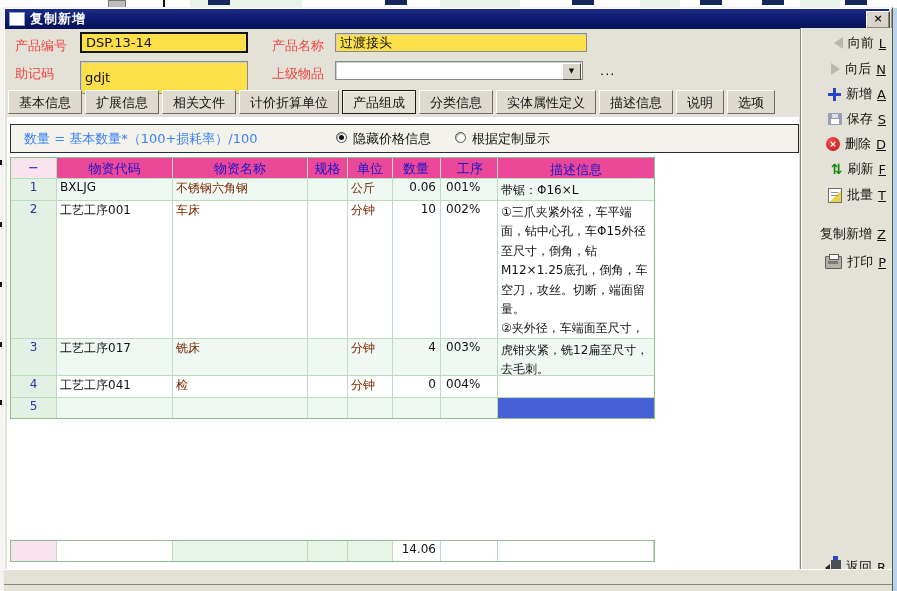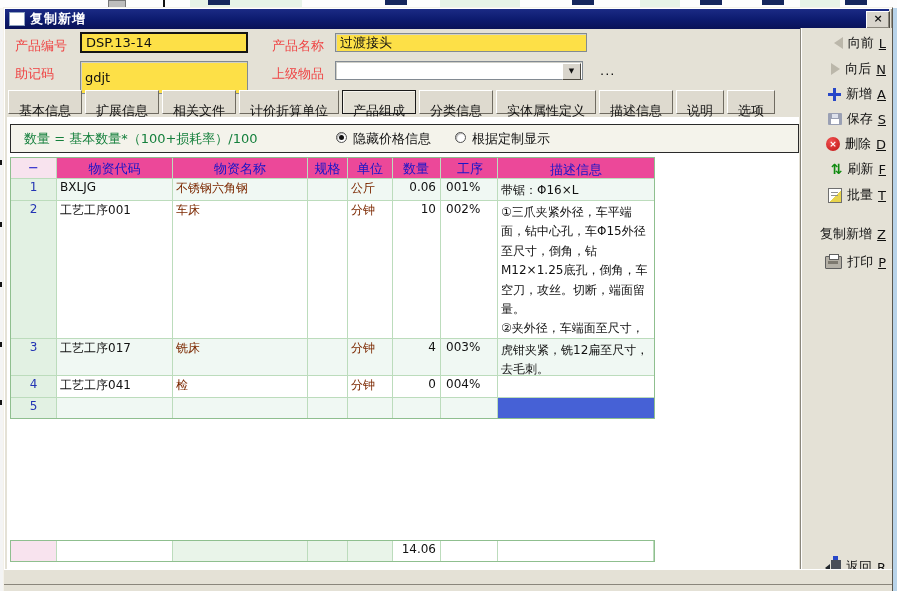--- a/index.html
+++ b/index.html
@@ -46,30 +46,30 @@
     font-family:"DejaVu Sans",sans-serif}
   .field.focused{border:2px solid #141414;box-shadow:none}
   .combo{background:#ffffff;border:1px solid #828a92;box-shadow:inset 1px 1px 0 #cfcfc8;box-sizing:border-box}
   .combo-btn{position:absolute;right:1px;top:1px;width:17px;height:15px;background:#d9d5cc;
     border:1px solid;border-color:#ffffff #4e4b43 #4e4b43 #ffffff;
     text-align:center;font-size:7px;line-height:14px;color:#111}
   .more-btn{font-size:13px;color:#111;letter-spacing:1px}
 
   
   .tabs{left:8px;top:90px;display:flex;gap:3px}
-  .tab{height:24px;box-sizing:border-box;padding:11px 10px 0 10px;background:#dedacf;
+  .tab{height:24px;box-sizing:border-box;padding:3px 10px 0 10px;background:#dedacf;
     border:1px solid;border-color:#ffffff #6f6b61 #6f6b61 #ffffff;
     font-size:13px;color:#111;white-space:nowrap}
   .tab.active{border:1px solid #1a1a1a;background:#e3e0d5;box-shadow:inset 1px 1px 0 #f6f4ee}
 
   
   .client{left:7px;top:117px;width:792px;height:452px;background:#ffffff}
   .formulabar{left:10px;top:124px;width:789px;height:29px;background:#f4f3eb;
     border:1px solid #2a2a2a;box-sizing:border-box}
-  .formula-text{left:24px;top:130px;font-size:13px;color:#15803d}
+  .formula-text{left:24px;top:130px;font-size:13px;color:#3b82f6}
   .radio{width:11px;height:11px;border-radius:50%;background:#fff;border:1px solid #505050;
     box-shadow:inset 1px 1px 1px #b0b0b0;box-sizing:border-box;position:absolute}
   .radio.checked::after{content:"";position:absolute;left:2px;top:2px;width:5px;height:5px;
     border-radius:50%;background:#101010}
   .radio-label{position:absolute;font-size:13px;color:#111;white-space:nowrap}
 
   
   .grid{left:10px;top:157px;width:645px;border:1px solid #8fbf8f;box-sizing:border-box;background:#fff}
   .trow{display:flex}
   .cell{box-sizing:border-box;border-right:1px solid #bcdcbc;border-bottom:1px solid #bcdcbc;

